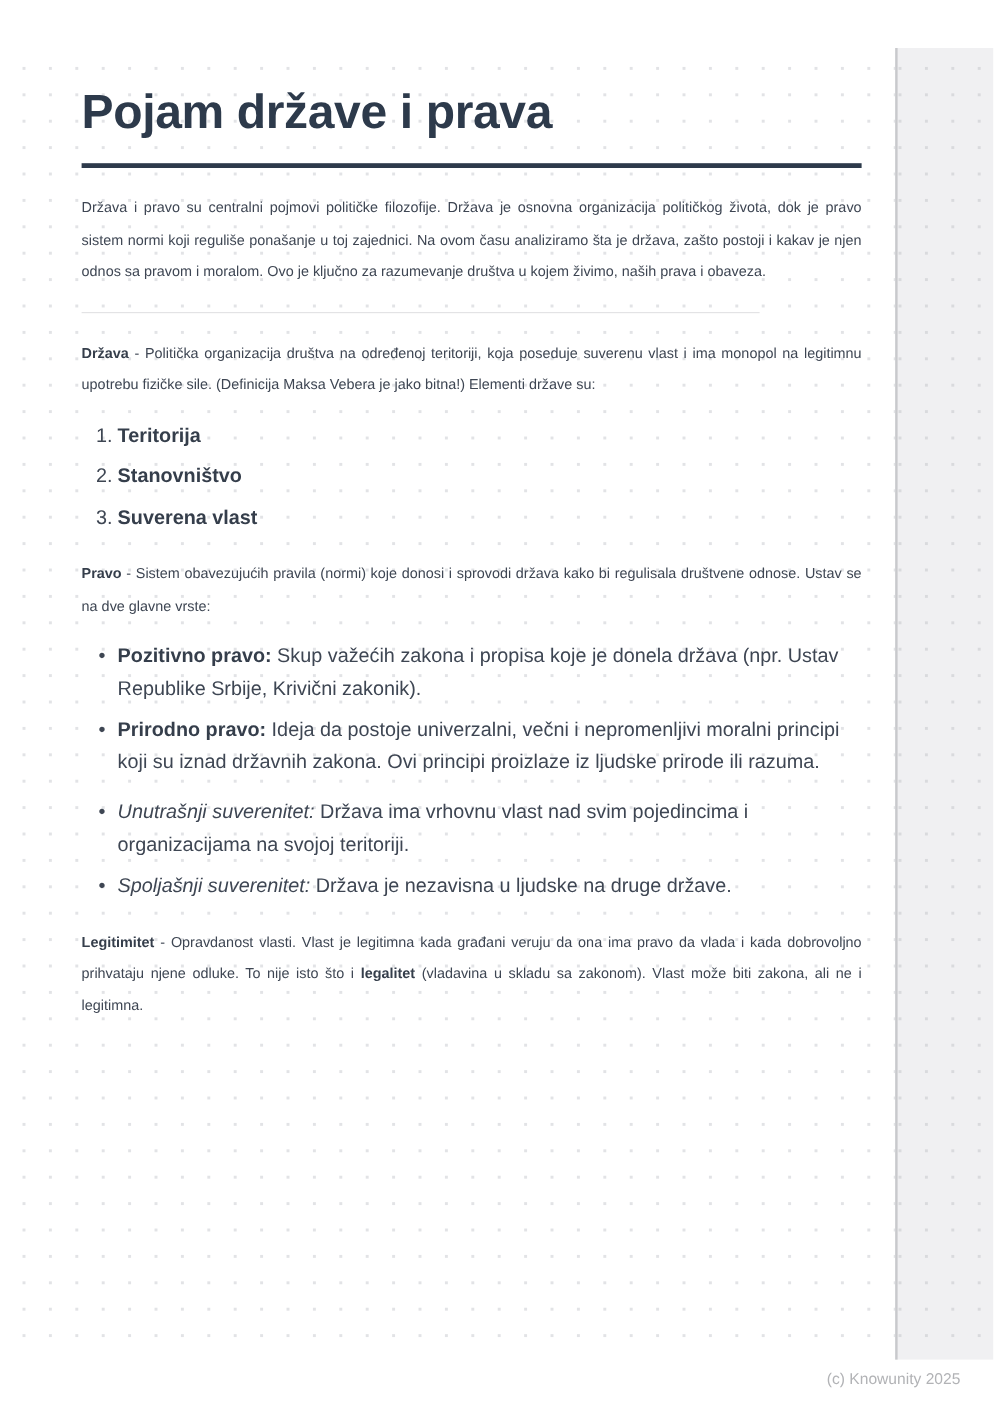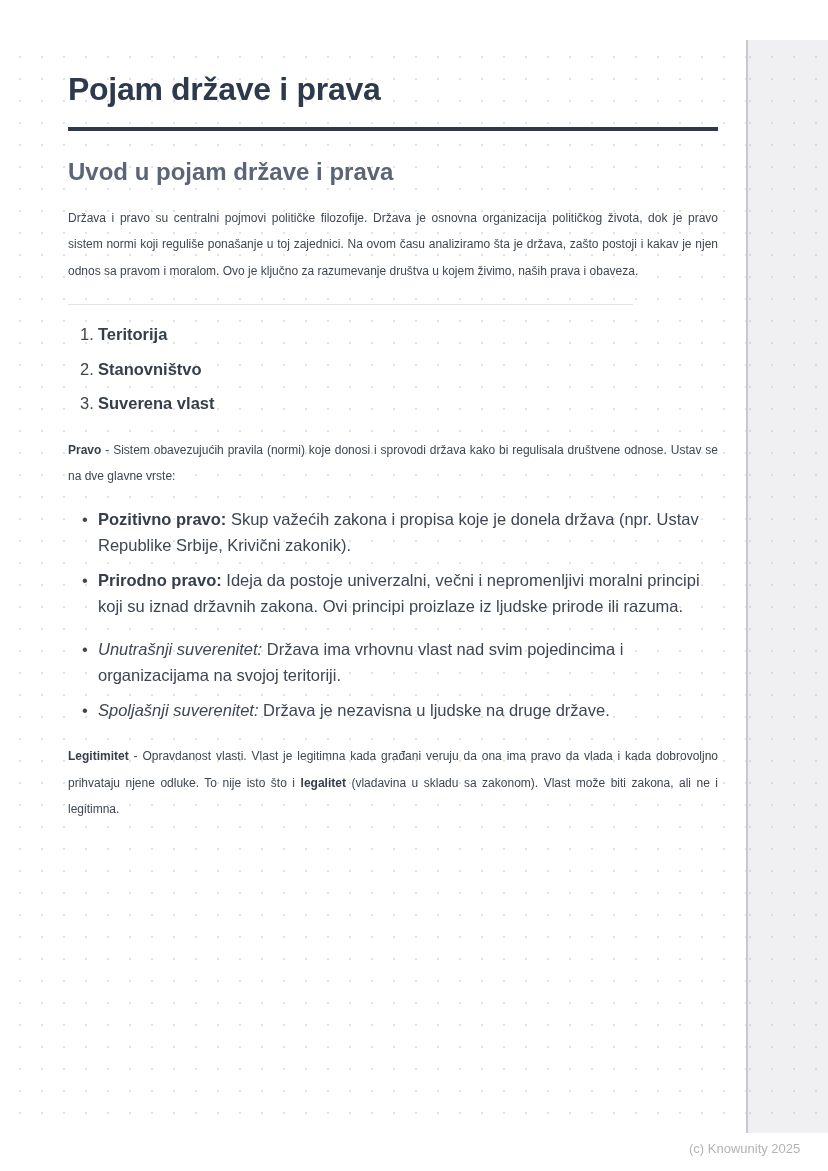--- a/index.html
+++ b/index.html
@@ -15,21 +15,21 @@
   }
   
   .strip{
     position:absolute;left:746px;top:40px;width:82px;height:1093px;
     background-color:#f0f0f2;border-left:2px solid #c8c9cc;box-sizing:border-box;
     background-image:radial-gradient(circle,#d9dadd 1.2px,transparent 1.4px);
     background-size:22px 22px;background-position:13px 6px;
   }
   .content{position:relative;margin-left:68px;width:650px;padding-top:31px;color:#3e4653;}
   h1{
-    margin:0;font-size:32px;line-height:1.15;font-weight:700;color:#2d3a4b;letter-spacing:-0.3px;
+    margin:0;font-size:40px;line-height:1.15;font-weight:700;color:#2d3a4b;letter-spacing:-0.3px;
   }
   .title-rule{height:4px;background:#2d3a4b;margin-top:19px;}
   h2{
     margin:28px 0 0 0;font-size:24px;line-height:26px;font-weight:700;color:#5b6577;
   }
   .para{margin:20px 0 0 0;font-size:12px;line-height:26.5px;}
   .para.just{text-align:justify;}
   .b{font-weight:700;color:#353e4b;}
   .i{font-style:italic;}
   .divider{width:565px;height:1px;background:#e3e3e5;margin:20px 0 0 0;}
@@ -44,23 +44,23 @@
 </style>
 </head>
 <body>
 
 <div class="canvas">
   <div class="sheet">
     <div class="content">
       <h1>Pojam države i prava</h1>
       <div class="title-rule"></div>
       <div id="blocks">
-          <h2>Uvod u pojam države i prava</h2>
           <p class="para just"><span>Država i pravo su centralni pojmovi političke filozofije. Država je osnovna organizacija političkog života, dok je pravo sistem normi koji reguliše ponašanje u toj zajednici. Na ovom času analiziramo šta je država, zašto postoji i kakav je njen odnos sa pravom i moralom. Ovo je ključno za razumevanje društva u kojem živimo, naših prava i obaveza.</span></p>
           <div class="divider"></div>
+          <p class="para just"><span class="b">Država</span><span> - Politička organizacija društva na određenoj teritoriji, koja poseduje suverenu vlast i ima monopol na legitimnu upotrebu fizičke sile. (Definicija Maksa Vebera je jako bitna!) Elementi države su:</span></p>
           <ol class="list">
             <li><span class="marker">1.</span><span class="b">Teritorija</span></li>
             <li><span class="marker">2.</span><span class="b">Stanovništvo</span></li>
             <li><span class="marker">3.</span><span class="b">Suverena vlast</span></li>
           </ol>
           <p class="para just"><span class="b">Pravo</span><span> - Sistem obavezujućih pravila (normi) koje donosi i sprovodi država kako bi regulisala društvene odnose. Ustav se na dve glavne vrste:</span></p>
           <ul class="list">
             <li><span class="marker">•</span><span class="b">Pozitivno pravo:</span><span> Skup važećih zakona i propisa koje je donela država (npr. Ustav Republike Srbije, Krivični zakonik).</span></li>
             <li><span class="marker">•</span><span class="b">Prirodno pravo:</span><span> Ideja da postoje univerzalni, večni i nepromenljivi moralni principi koji su iznad državnih zakona. Ovi principi proizlaze iz ljudske prirode ili razuma.</span></li>
           </ul>

